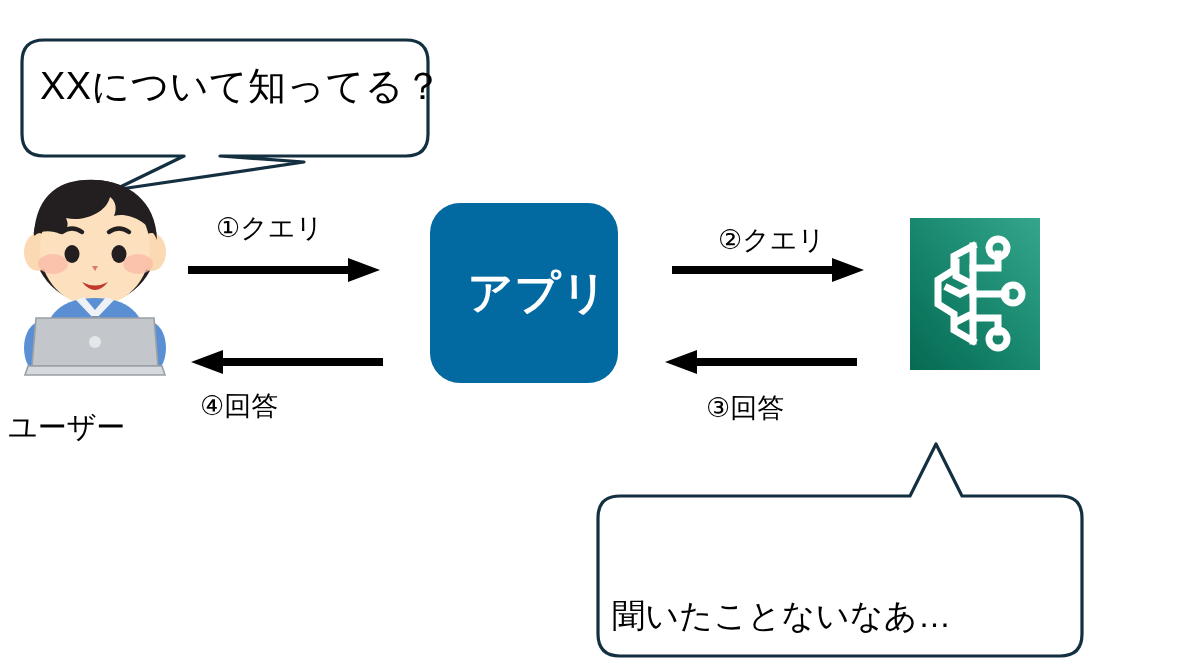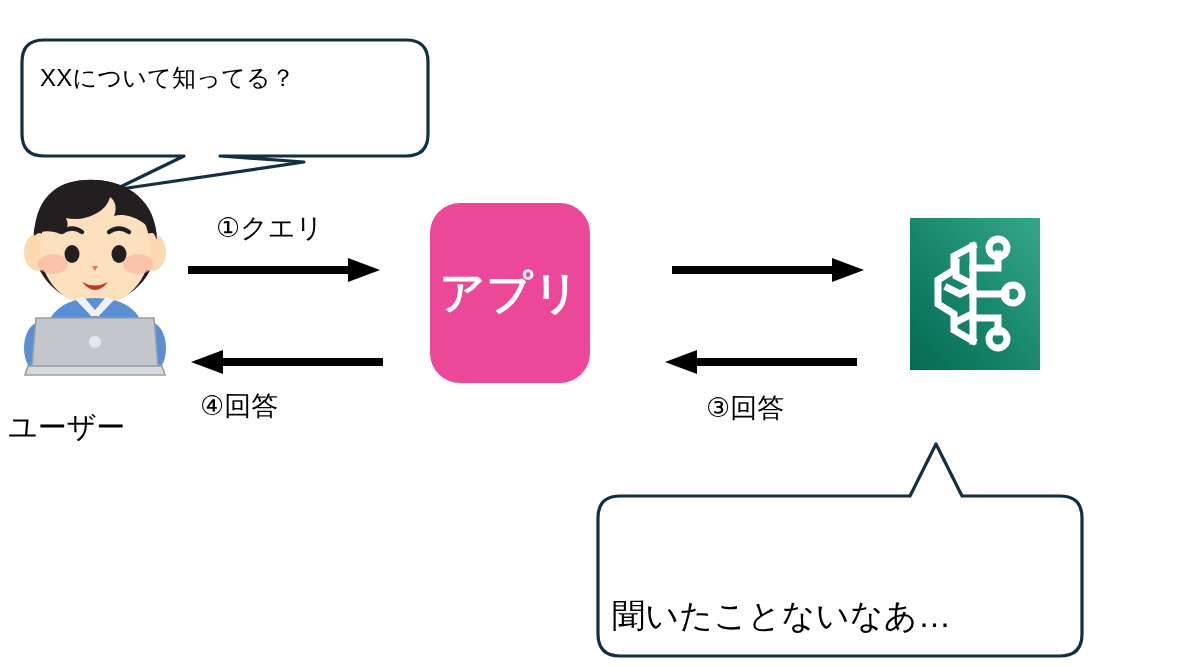--- a/index.html
+++ b/index.html
@@ -24,36 +24,37 @@
   .bubble-svg { position: absolute; overflow: visible; }
   .bubble-text {
     position: absolute;
     color: #000000;
     line-height: 1.30;
     white-space: pre;
     letter-spacing: 0.3px;
   }
   #bubble-user-text {
     left: 40px; top: 62px;
-    font-size: 24px;
+    font-size: 38px;
   }
   #bubble-llm-text {
     left: 612px; top: 509px;
     font-size: 33px;
   }
 
   
   #app-box {
     left: 430px; top: 203px;
     width: 160px; height: 180px;
-    background: #ec4899;
+    background: #0369a1;
     border-radius: 30px;
     display: flex;
     align-items: center;
     justify-content: center;
+    padding-left: 28px;
   }
   #app-box-label {
     color: #ffffff;
     font-size: 45px;
     font-weight: bold;
     letter-spacing: 1px;
   }
 
   
   #llm-box {
@@ -168,20 +169,21 @@
 
   <svg class="arrow-svg" style="left:188px; top:348px;" width="195" height="28" viewBox="0 0 195 28">
     <path d="M 195 10 L 35 10 L 35 2 L 3 14 L 35 26 L 35 18 L 195 18 Z" fill="#000000"></path>
   </svg>
   <div class="flow-label" id="label-answer4">④回答</div>
 
   <div id="app-box" class="abs">
     <span id="app-box-label">アプリ</span>
   </div>
 
+  <div class="flow-label" id="label-query2">②クエリ</div>
   <svg class="arrow-svg" style="left:672px; top:256px;" width="195" height="28" viewBox="0 0 195 28">
     <path d="M 0 10 L 160 10 L 160 2 L 192 14 L 160 26 L 160 18 L 0 18 Z" fill="#000000"></path>
   </svg>
 
   <svg class="arrow-svg" style="left:662px; top:348px;" width="195" height="28" viewBox="0 0 195 28">
     <path d="M 195 10 L 35 10 L 35 2 L 3 14 L 35 26 L 35 18 L 195 18 Z" fill="#000000"></path>
   </svg>
   <div class="flow-label" id="label-answer3">③回答</div>
 
   <div id="llm-box" class="abs">

